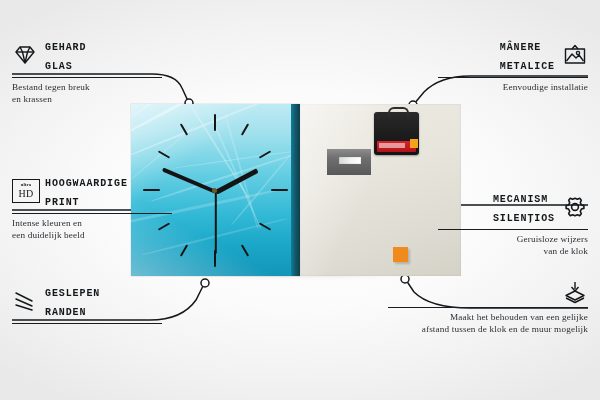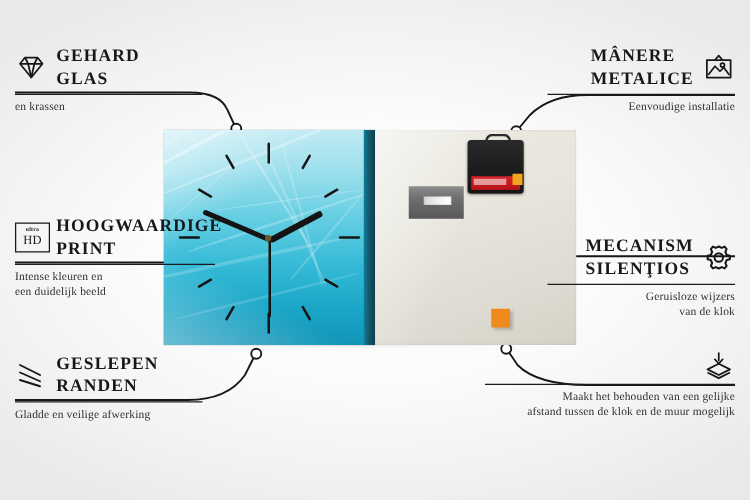--- a/index.html
+++ b/index.html
@@ -52,21 +52,21 @@
   .spacer{position:absolute;left:262px;top:143px;width:15px;height:15px;
     background:#f08a1c;box-shadow:2px 2px 2px rgba(0,0,0,.18);}
   
   .dial{position:absolute;left:0;top:0;width:169px;height:172px;}
   .tick{position:absolute;background:#161616;border-radius:1px;}
   .hand{position:absolute;background:#141414;transform-origin:0 50%;border-radius:2px;}
   .pin{position:absolute;left:83px;top:86px;width:5px;height:5px;margin:-2px 0 0 -2px;
     background:#6b5a28;border-radius:50%;}
   
   .callout{position:absolute;}
-  .co-title{font-family:Liberation Serif, serif;font-weight:700;font-size:14px;
+  .co-title{font-family:Liberation Mono, monospace;font-weight:700;font-size:10px;
     letter-spacing:.9px;color:#14181b;line-height:15px;white-space:nowrap;}
   .co-rule{height:1px;background:#1a1d20;margin:3px 0 4px;}
   .co-sub{font-family:"Liberation Serif", serif;font-size:9.2px;line-height:11.5px;
     color:#2b2f33;letter-spacing:.15px;}
   .co-head{display:flex;align-items:center;gap:7px;}
   .left .co-head{justify-content:flex-start;}
   .right .co-head{justify-content:flex-end;}
   .right .co-sub{text-align:right;}
   .ic{width:26px;height:24px;flex:0 0 26px;color:#14181b;}
   .ic svg{display:block;width:100%;height:100%;}
@@ -169,20 +169,21 @@
               <path d="M18 4 L15.5 9 L13 20"></path>
         </g>
           </svg>
       </span>
       <span>
         <span class="co-title">GEHARD</span><br>
         <span class="co-title">GLAS</span>
       </span>
     </div>
     <div class="co-rule"></div>
+    <div class="co-sub">Bestand tegen breuk</div>
     <div class="co-sub">en krassen</div>
   </div>
 
   <div class="callout left" style="left:12px;top:172px;width:160px;">
     <div class="co-head">
       <span class="ic">
         <span class="hd-box">
           <span class="u">ultra</span>
           <span class="h">HD</span>
         </span>
@@ -207,21 +208,20 @@
               <path d="M4 16 L20 21"></path>
         </g>
           </svg>
       </span>
       <span>
         <span class="co-title">GESLEPEN</span><br>
         <span class="co-title">RANDEN</span>
       </span>
     </div>
     <div class="co-rule"></div>
-    <div class="co-sub">Gladde en veilige afwerking</div>
   </div>
 
   <div class="callout right" style="left:438px;top:36px;width:150px;">
     <div class="co-head">
       <span>
         <span class="co-title">MÂNERE</span><br>
         <span class="co-title">METALICE</span>
       </span>
       <span class="ic">
         <svg viewBox="0 0 26 24">

